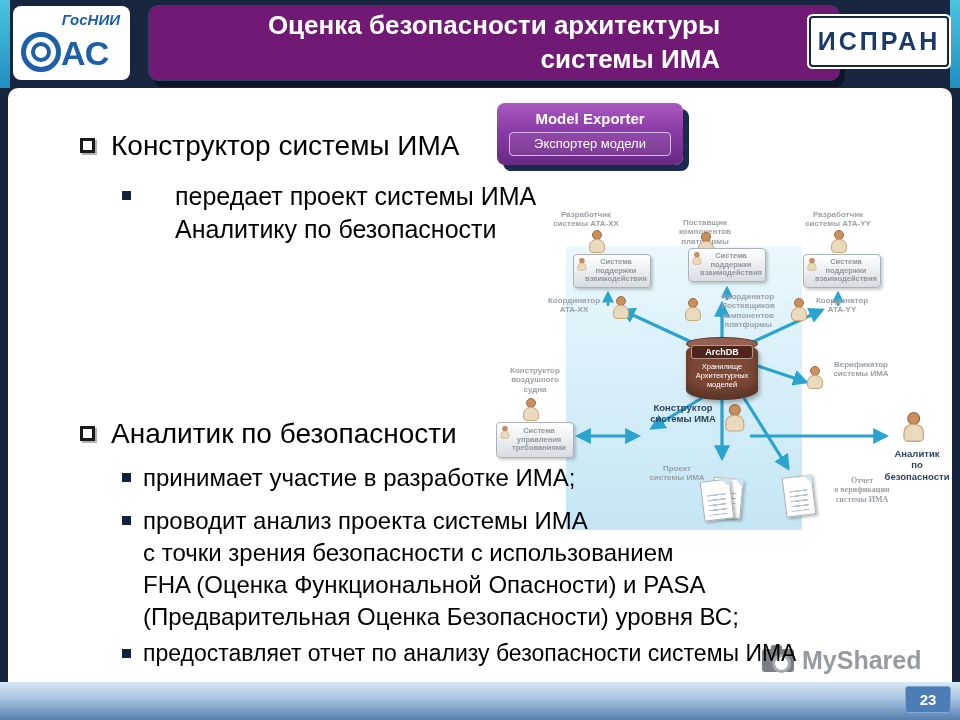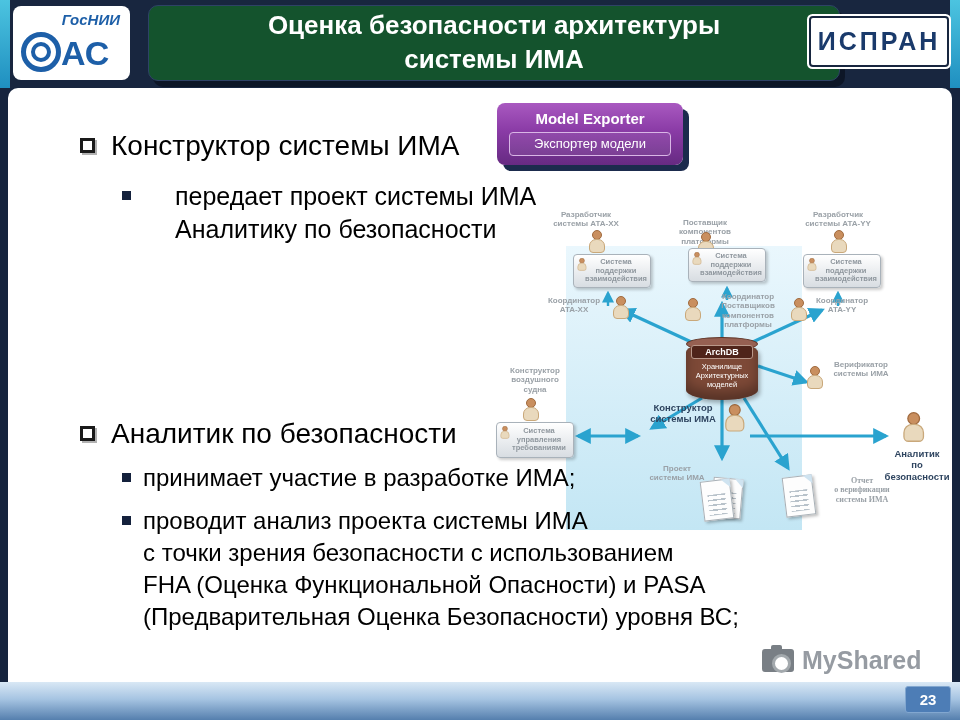--- a/index.html
+++ b/index.html
@@ -8,21 +8,21 @@
 
   
   .header { position:absolute; left:0; top:0; width:960px; height:88px; background:#18263f; }
   .edge { position:absolute; top:0; width:10px; height:88px; background:linear-gradient(180deg,#4cc4e0,#1f8fc0); }
   .edge.left { left:0; } .edge.right { right:0; }
   .logo-gosnii { position:absolute; left:13px; top:6px; width:117px; height:74px; background:#fff; border-radius:8px; overflow:hidden; }
   .swirl-outer { position:absolute; left:8px; top:26px; width:40px; height:40px; border:5px solid #1d5fa8; border-radius:50%; }
   .swirl-inner { position:absolute; left:18px; top:36px; width:20px; height:20px; border:4px solid #1d5fa8; border-radius:50%; background:#fff; }
   .gosnii-top { position:absolute; right:10px; top:5px; color:#1d5fa8; font-size:15px; font-weight:bold; font-style:italic; }
   .gosnii-as { position:absolute; left:48px; top:28px; color:#1d5fa8; font-size:34px; font-weight:bold; }
-  .title-box { position:absolute; left:148px; top:5px; width:692px; height:76px; background:#14532d; border:1px solid #2e4266; border-radius:10px; box-shadow:5px 6px 0 rgba(5,10,20,.55); display:flex; align-items:center; justify-content:center; text-align:center; color:#fff; font-size:26px; font-weight:bold; line-height:1.3; white-space:pre-line; }
+  .title-box { position:absolute; left:148px; top:5px; width:692px; height:76px; background:#701a75; border:1px solid #2e4266; border-radius:10px; box-shadow:5px 6px 0 rgba(5,10,20,.55); display:flex; align-items:center; justify-content:center; text-align:right; color:#fff; font-size:26px; font-weight:bold; line-height:1.3; white-space:pre-line; }
   .logo-ispran { position:absolute; right:13px; top:18px; width:136px; height:47px; background:#fff; display:flex; align-items:center; justify-content:center; box-shadow:0 0 0 2px #18263f,0 0 0 4px #fff; border-radius:2px; }
   .logo-ispran span { color:#1a3a6b; font-weight:bold; font-size:25px; letter-spacing:3px; }
 
   
   .panel { position:absolute; left:8px; top:88px; width:944px; height:594px; background:#fff; border-radius:10px 10px 0 0; }
 
   
   .bullet-l1 { position:absolute; display:flex; gap:16px; align-items:flex-start; z-index:5; }
   .sq1 { flex:none; width:15px; height:15px; border:3px solid #1a1a1a; background:#fff; margin-top:8px; box-shadow:2px 2px 0 rgba(0,0,0,.3); }
   .bullet-l1 .txt { font-size:28px; color:#000; }
@@ -103,20 +103,24 @@
   <div class="bullet-l2" style="left:122px; top:462px;justify-content:center;">
     <span class="sq2"></span>
     <span class="txt">принимает участие в разработке ИМА;</span>
   </div>
   <div class="bullet-l2" style="left:122px; top:505px;">
     <span class="sq2"></span>
     <span class="txt">проводит анализ проекта системы ИМА
 с точки зрения безопасности с использованием
 FHA (Оценка Функциональной Опасности) и PASA
 (Предварительная Оценка Безопасности) уровня ВС;</span>
+  </div>
+  <div class="bullet-l2" style="left:122px; top:638px;">
+    <span class="sq2"></span>
+    <span class="txt" style="font-size:23px;">предоставляет отчет по анализу безопасности системы ИМА</span>
   </div>
 
   <div class="exporter">
     <div class="exporter-title">Model Exporter</div>
     <div class="exporter-sub">Экспортер модели</div>
   </div>
 
   <div class="diagram">
     <div class="bluebg"></div>
 

